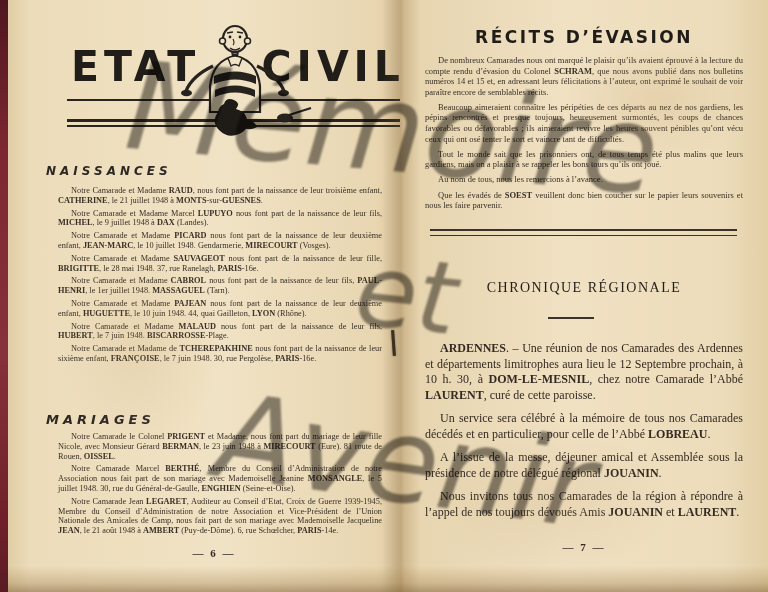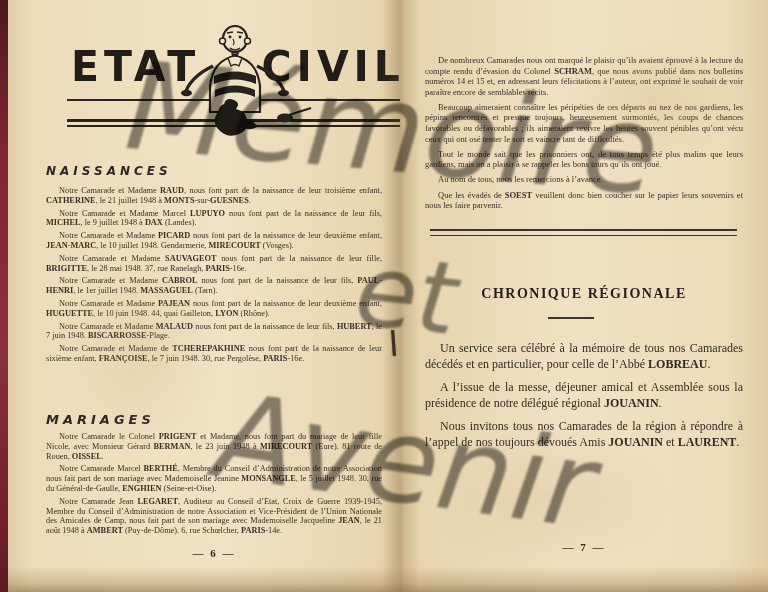--- a/index.html
+++ b/index.html
@@ -56,21 +56,21 @@
     position:absolute;left:38px;width:336px;text-align:left;z-index:2;
     font-family:"DejaVu Sans","Liberation Sans",sans-serif;font-style:italic;font-weight:bold;
     letter-spacing:4px;color:#2e2823;
   }
   #naissances-head{top:164px;font-size:12px;}
   #mariages-head{top:412px;font-size:13px;}
   .body-col{
     position:absolute;left:38px;width:336px;z-index:2;
     font-size:8.3px;line-height:9.8px;text-align:justify;color:#382f26;
   }
-  .body-col p{margin:0 0 3px 0;text-indent:13px;}
+  .body-col p{margin:0 0 3px 12px;text-indent:13px;}
   #naissances-col{top:186px;}
   #mariages-col{top:432px;}
   b{font-weight:bold;}
   .pageno{
     position:absolute;text-align:center;z-index:2;
     font-size:11px;font-weight:bold;color:#2e2823;letter-spacing:2px;
   }
   #pageno-left{left:38px;width:336px;top:547px;}
   
   .recits-head{
@@ -81,22 +81,22 @@
   #recits-col{
     position:absolute;top:55px;left:25px;width:318px;z-index:2;
     font-size:8.5px;line-height:10.6px;text-align:justify;color:#38 2f26;color:#382f26;
   }
   #recits-col p{margin:0 0 4.5px 0;text-indent:13px;}
   .double-rule{
     position:absolute;top:229px;left:30px;width:307px;height:4px;z-index:2;
     border-top:2px solid #3a332b;border-bottom:1.5px solid #3a332b;
   }
   .chronique-head{
-    position:absolute;top:286px;left:0;width:100%;text-align:center;z-index:2;
-    font-size:14px;font-weight:bold;letter-spacing:1.5px;color:#231e1a;
+    position:absolute;top:280px;left:0;width:100%;text-align:center;z-index:2;
+    font-size:14px;font-weight:normal;letter-spacing:1.5px;color:#231e1a;
   }
   .small-rule{
     position:absolute;top:317px;left:50%;width:46px;height:1.5px;z-index:2;
     background:#3a332b;transform:translateX(calc(-50% - 13px));
   }
   #chronique-col{
     position:absolute;top:341px;left:25px;width:318px;z-index:2;
     font-size:12px;line-height:15.5px;text-align:justify;color:#332a22;
   }
   #chronique-col p{margin:0 0 8px 0;text-indent:15px;}
@@ -174,35 +174,37 @@
     <p>Notre Camarade le Colonel <b>PRIGENT</b> et Madame, nous font part du mariage de leur fille Nicole, avec Monsieur Gérard <b>BERMAN</b>, le 23 juin 1948 à <b>MIRECOURT</b> (Eure). 81 route de Rouen, <b>OISSEL</b>.</p>
     <p>Notre Camarade Marcel <b>BERTHÉ</b>, Membre du Conseil d’Administration de notre Association nous fait part de son mariage avec Mademoiselle Jeanine <b>MONSANGLE</b>, le 5 juillet 1948. 30, rue du Général-de-Gaulle, <b>ENGHIEN</b> (Seine-et-Oise).</p>
     <p>Notre Camarade Jean <b>LEGARET</b>, Auditeur au Conseil d’Etat, Croix de Guerre 1939-1945, Membre du Conseil d’Administration de notre Association et Vice-Président de l’Union Nationale des Amicales de Camp, nous fait part de son mariage avec Mademoiselle Jacqueline <b>JEAN</b>, le 21 août 1948 à <b>AMBERT</b> (Puy-de-Dôme). 6, rue Schœlcher, <b>PARIS</b>-14e.</p>
   </div>
 
   <div class="pageno" id="pageno-left">— 6 —</div>
 </div>
 
 <div class="page page-right">
 
+  <div class="recits-head">RÉCITS D’ÉVASION</div>
 
   <div id="recits-col">
     <p>De nombreux Camarades nous ont marqué le plaisir qu’ils avaient éprouvé à la lecture du compte rendu d’évasion du Colonel <b>SCHRAM</b>, que nous avons publié dans nos bulletins numéros 14 et 15 et, en adressant leurs félicitations à l’auteur, ont exprimé le souhait de voir paraître encore de semblables récits.</p>
     <p>Beaucoup aimeraient connaître les péripéties de ces départs au nez de nos gardiens, les pépins rencontrés et presque toujours, heureusement surmontés, les coups de chances favorables ou défavorables ; ils aimeraient revivre les heures souvent pénibles qu’ont vécu ceux qui ont osé tenter le sort et vaincre tant de difficultés.</p>
     <p>Tout le monde sait que les prisonniers ont, de tous temps été plus malins que leurs gardiens, mais on a plaisir à se rappeler les bons tours qu’ils ont joué.</p>
     <p>Au nom de tous, nous les remercions à l’avance.</p>
     <p>Que les évadés de <b>SOEST</b> veuillent donc bien coucher sur le papier leurs souvenirs et nous les faire parvenir.</p>
   </div>
 
   <div class="double-rule"></div>
 
   <div class="chronique-head">CHRONIQUE RÉGIONALE</div>
   <div class="small-rule"></div>
 
   <div id="chronique-col">
+    <p><b>ARDENNES</b>. – Une réunion de nos Camarades des Ardennes et départements limitrophes aura lieu le 12 Septembre prochain, à 10 h. 30, à <b>DOM</b>-<b>LE</b>-<b>MESNIL</b>, chez notre Camarade l’Abbé <b>LAURENT</b>, curé de cette paroisse.</p>
     <p>Un service sera célébré à la mémoire de tous nos Camarades décédés et en particulier, pour celle de l’Abbé <b>LOBREAU</b>.</p>
     <p>A l’issue de la messe, déjeuner amical et Assemblée sous la présidence de notre délégué régional <b>JOUANIN</b>.</p>
     <p>Nous invitons tous nos Camarades de la région à répondre à l’appel de nos toujours dévoués Amis <b>JOUANIN</b> et <b>LAURENT</b>.</p>
   </div>
 
   <div class="pageno" id="pageno-right">— 7 —</div>
 </div>
 
 <div class="gutter-shadow"></div>
 <div class="staple"></div>

